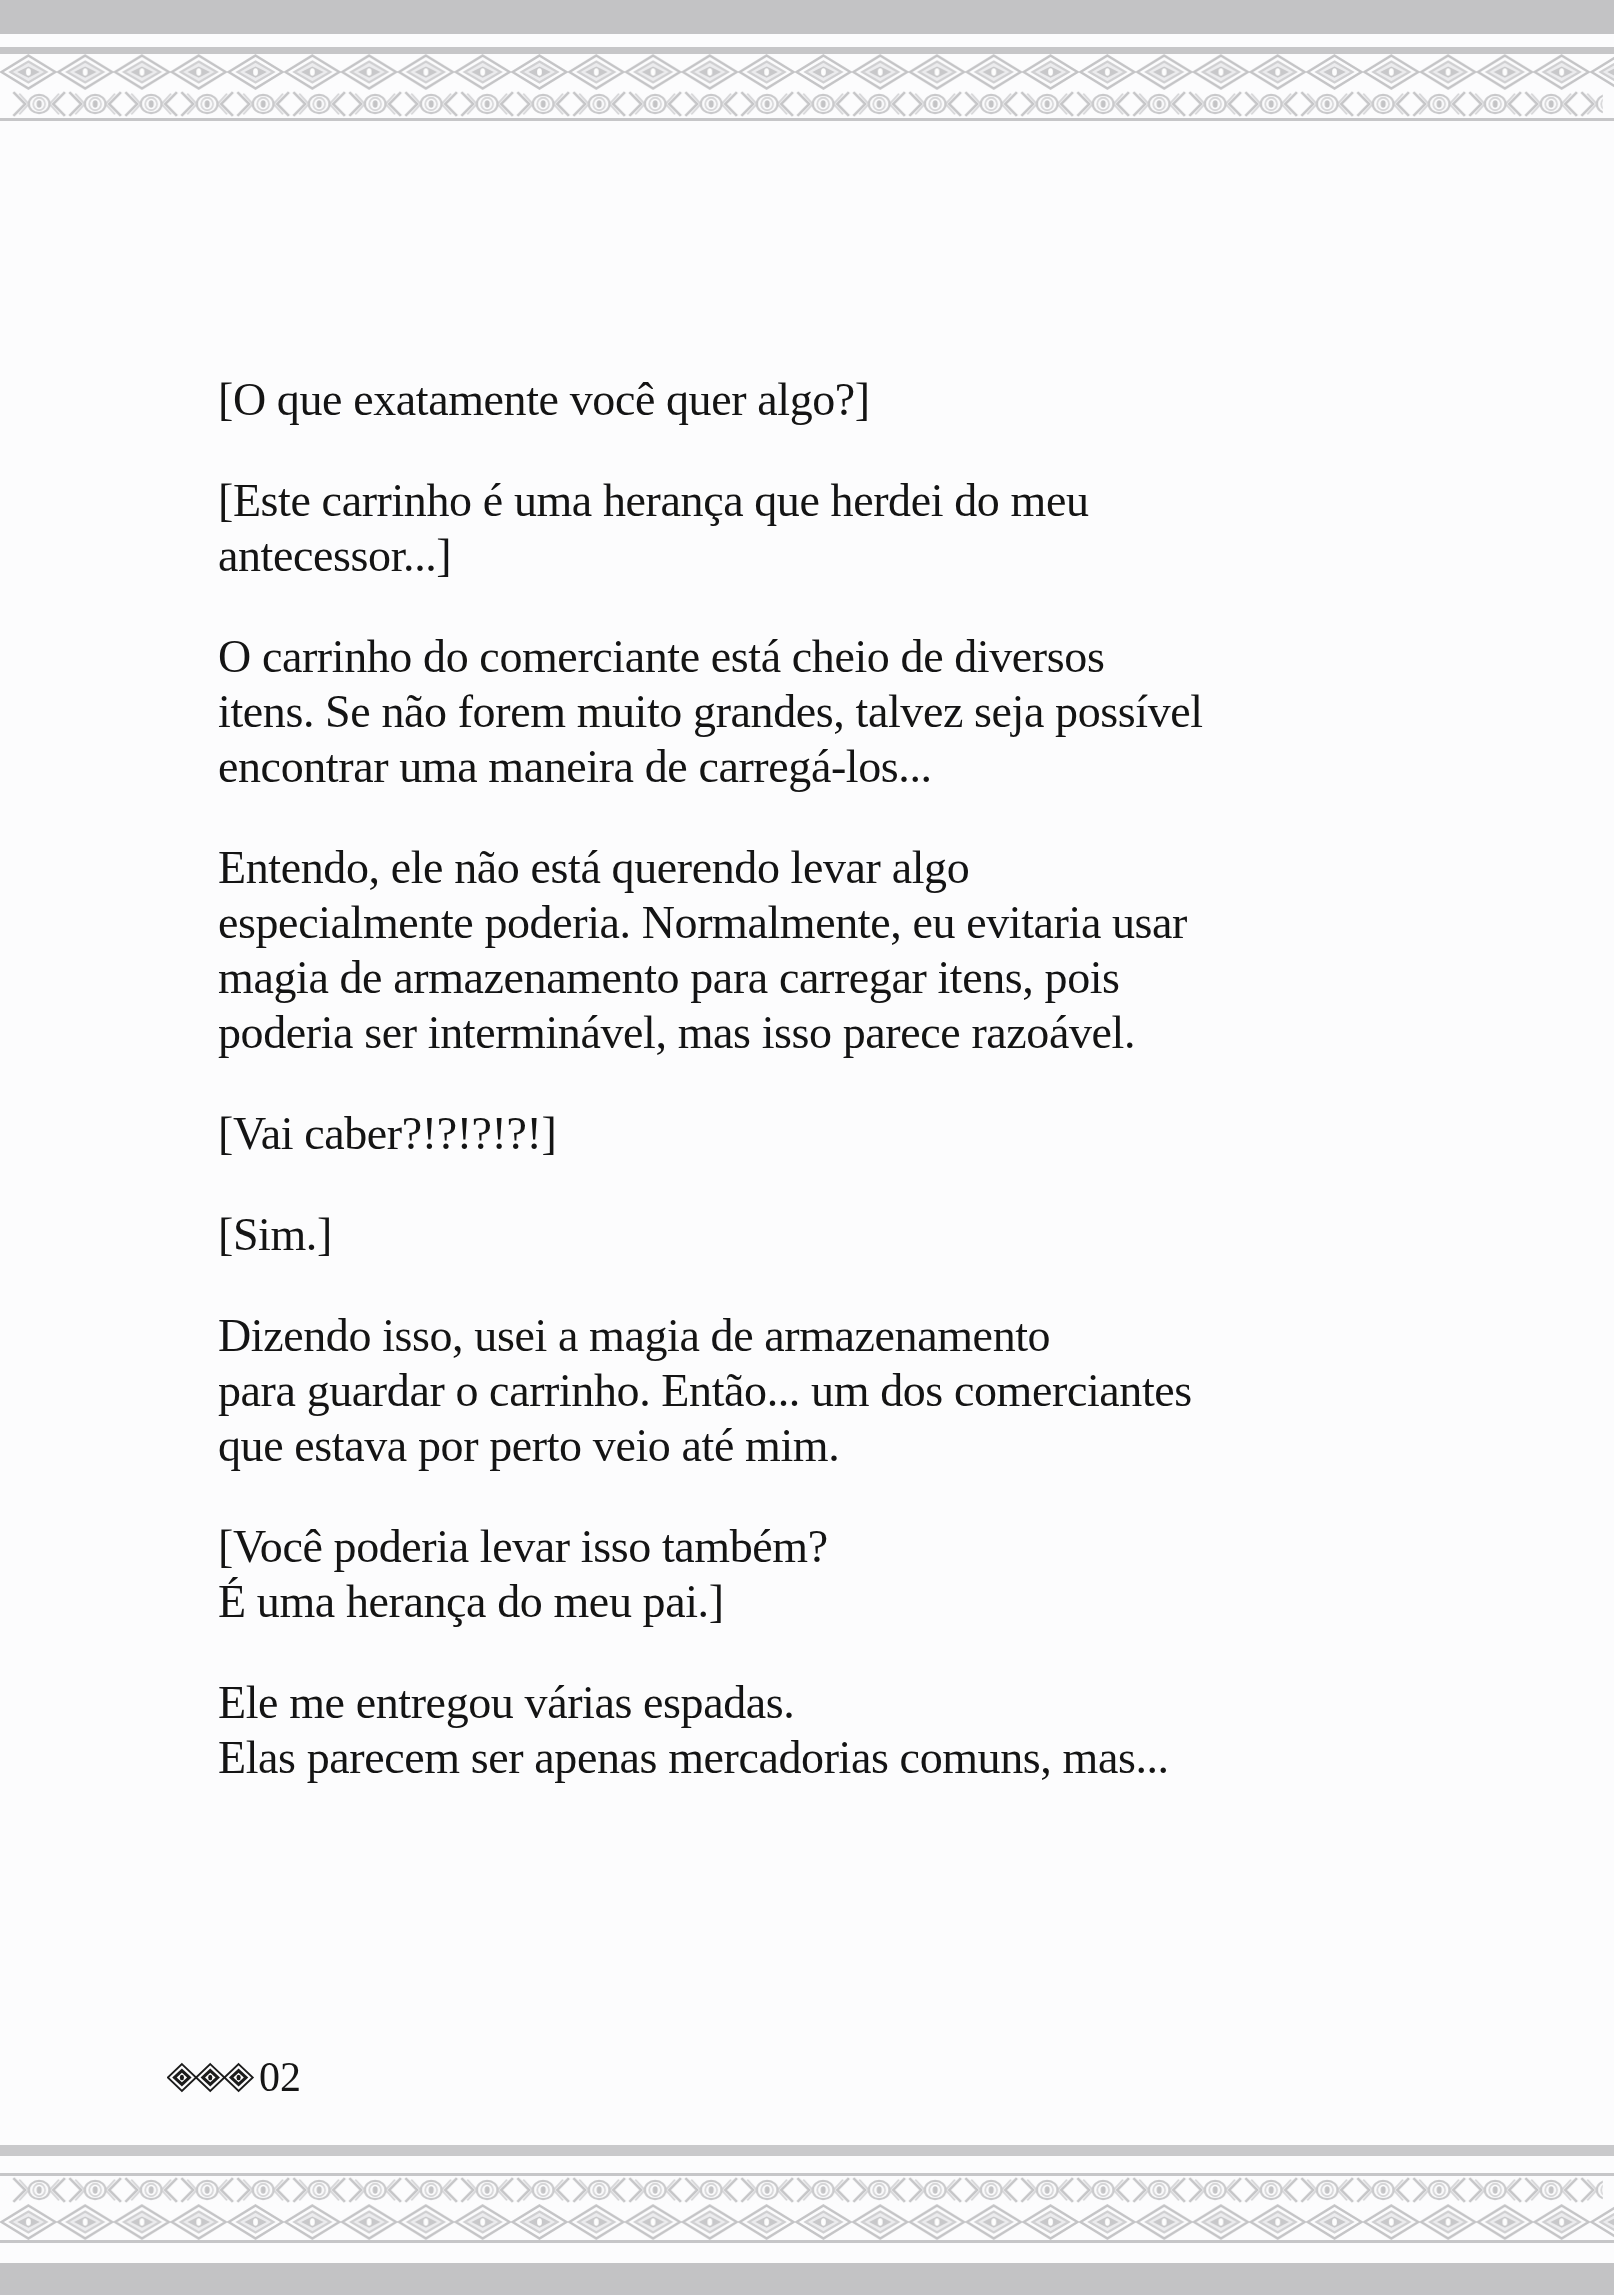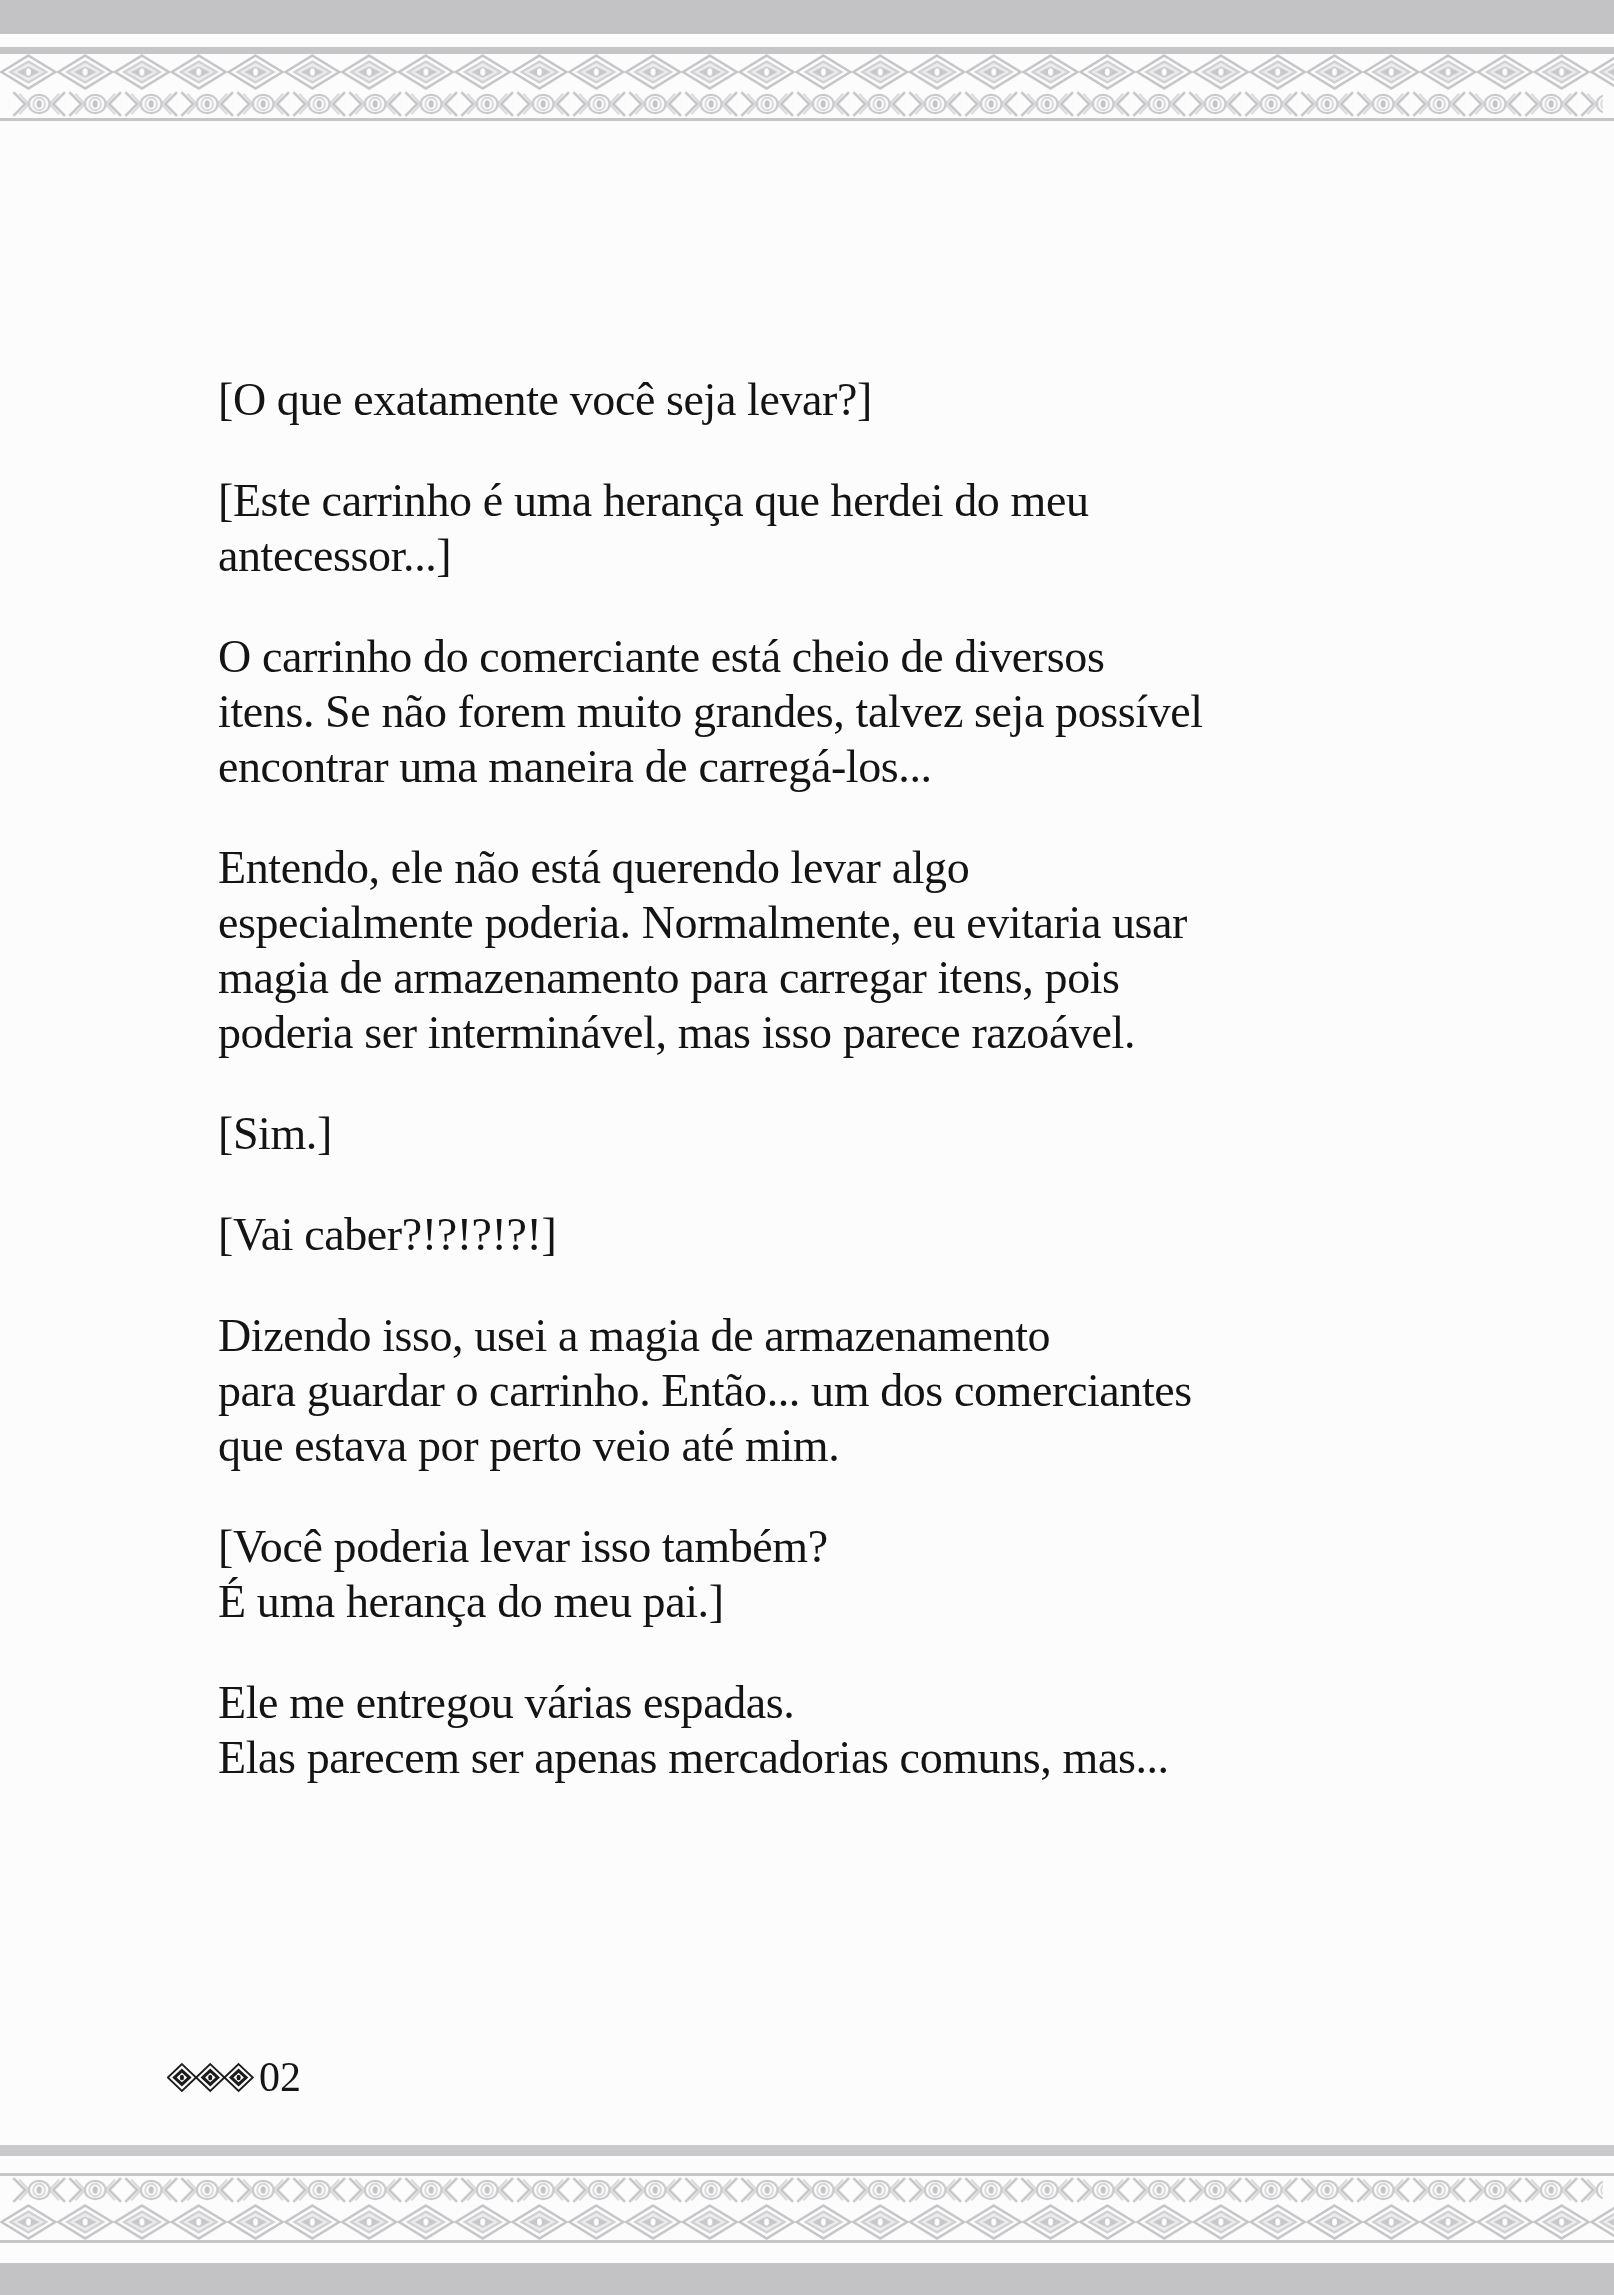--- a/index.html
+++ b/index.html
@@ -71,32 +71,32 @@
           <ellipse cx="38" cy="19" rx="3.5" ry="5" fill="#c4c4c6"></ellipse>
         </pattern>
       </defs>
       <rect width="2160" height="38" fill="url(#eyt)"></rect>
     </svg>
 
     <div class="abs rule" style="top:118px;height:3px;"></div>
   </div>
 
   <div class="text-block">
-    <p>[O que exatamente você seja levar?]</p>
+    <p>[O que exatamente você quer algo?]</p>
     <p>[Este carrinho é uma herança que herdei do meu
 antecessor...]</p>
     <p>O carrinho do comerciante está cheio de diversos
 itens. Se não forem muito grandes, talvez seja possível
 encontrar uma maneira de carregá-los...</p>
     <p>Entendo, ele não está querendo levar algo
 especialmente poderia. Normalmente, eu evitaria usar
 magia de armazenamento para carregar itens, pois
 poderia ser interminável, mas isso parece razoável.</p>
+    <p>[Vai caber?!?!?!?!]</p>
     <p>[Sim.]</p>
-    <p>[Vai caber?!?!?!?!]</p>
     <p>Dizendo isso, usei a magia de armazenamento
 para guardar o carrinho. Então... um dos comerciantes
 que estava por perto veio até mim.</p>
     <p>[Você poderia levar isso também?
 É uma herança do meu pai.]</p>
     <p>Ele me entregou várias espadas.
 Elas parecem ser apenas mercadorias comuns, mas...</p>
   </div>
 
   <div class="footer">

